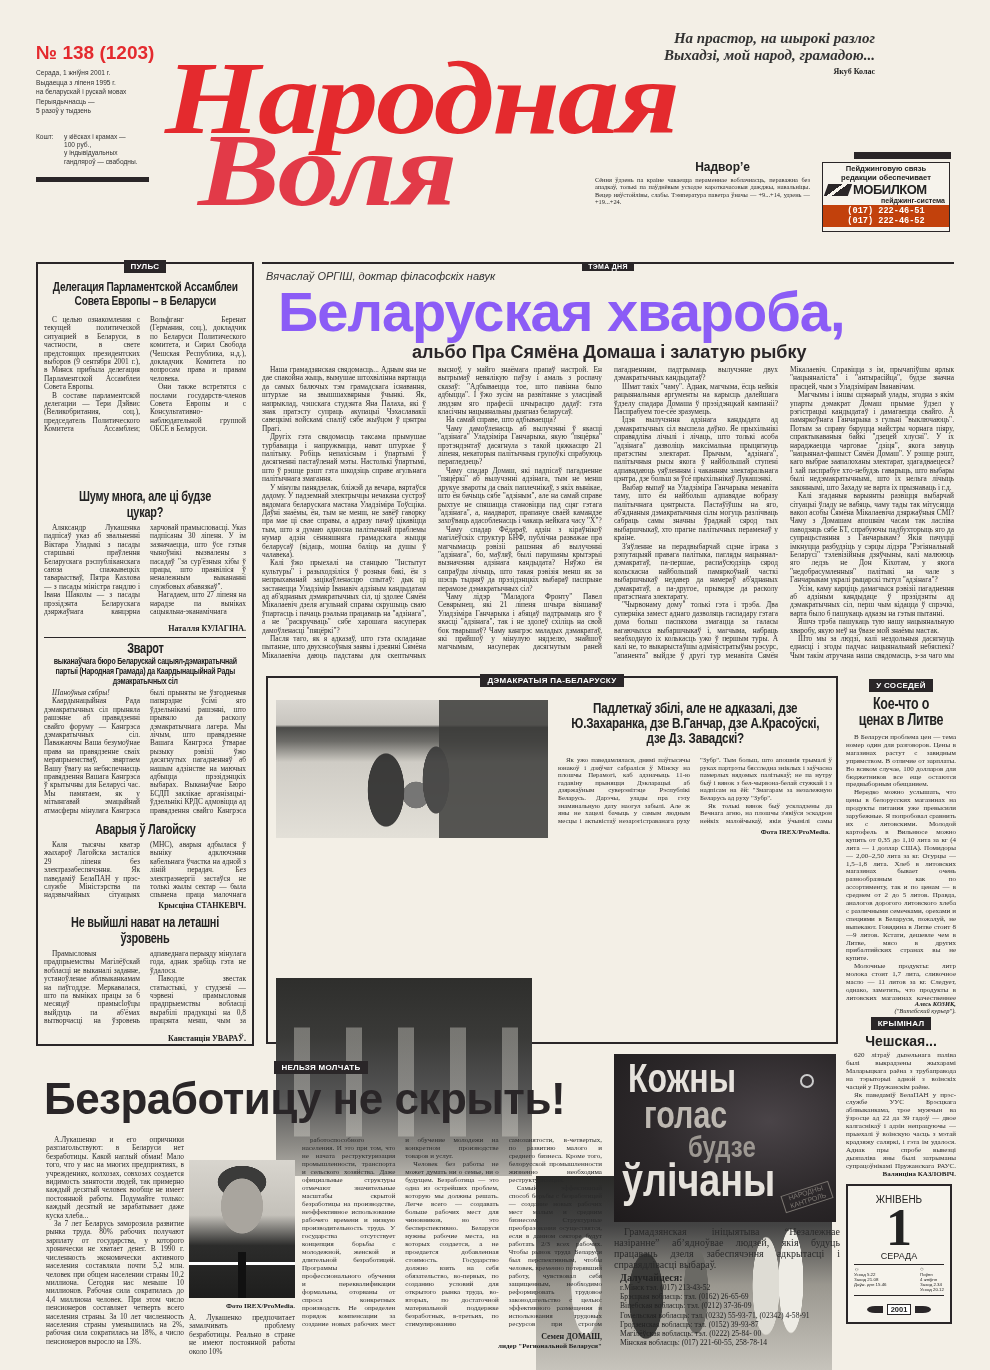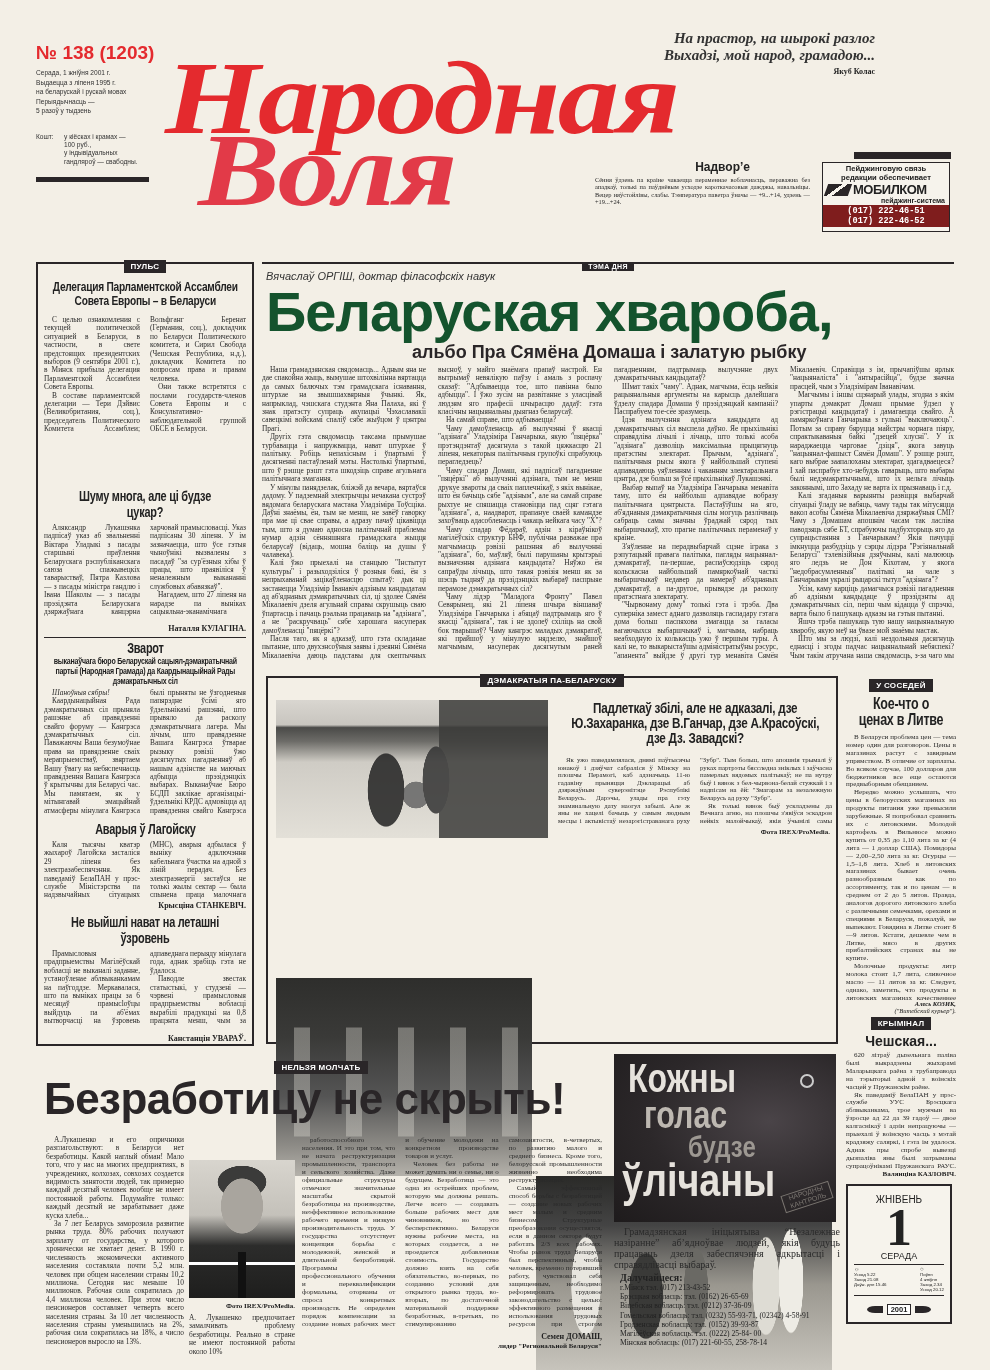--- a/index.html
+++ b/index.html
@@ -68,21 +68,21 @@
 
   <div class="abs" style="left:854px;top:152px;width:97px;height:7px;background:#2a2628;"></div>
   <div class="abs sans" style="left:822px;top:162px;width:128px;height:70px;border:1.5px solid #2a2628;background:#f6f3ec;">
     <div style="font-size:7.6px;font-weight:bold;text-align:center;line-height:9px;margin-top:1px;">Пейджинговую связь</div>
     <div style="font-size:7.6px;font-weight:bold;text-align:center;line-height:9px;">редакции обеспечивает</div>
     <div style="display:flex;align-items:center;padding:0 3px;height:15px;">
       <span style="display:inline-block;width:24px;height:12px;background:linear-gradient(135deg,#2a2628 40%,transparent 40%,transparent 55%,#2a2628 55%);transform:skewX(-20deg);"></span>
       <span style="font-size:13px;font-weight:bold;letter-spacing:-0.5px;margin-left:3px;">МОБИЛКОМ</span>
     </div>
     <div style="font-size:7px;font-weight:bold;text-align:right;padding-right:4px;line-height:8px;">пейджинг-система</div>
-    <div style="background:#7f1d1d;color:#fff;font-size:8.6px;font-weight:bold;text-align:center;line-height:10px;padding:1px 0;font-family:'Liberation Mono',monospace;">
+    <div style="background:#c2410c;color:#fff;font-size:8.6px;font-weight:bold;text-align:center;line-height:10px;padding:1px 0;font-family:'Liberation Mono',monospace;">
       <div>(017) 222-46-51</div>
       <div>(017) 222-46-52</div>
     </div>
   </div>
 </div>
 
 <div class="abs boxed" style="left:36px;top:262px;width:218px;height:784px;padding:6px 6px;">
   <div style="position:absolute;top:-9px;left:0;right:0;text-align:center;">
     <span class="rubric">ПУЛЬС</span>
   </div>
@@ -144,21 +144,21 @@
     <div class="sign">Канстанцін УВАРАЎ.</div>
   </div>
 </div>
 
 <div class="abs" style="left:262px;top:262px;width:692px;height:402px;">
   <div class="abs" style="left:0;top:0;width:100%;height:2px;background:#2a2628;"></div>
   <div class="abs" style="left:0;right:0;top:-7px;text-align:center;">
     <span class="rubric" style="font-size:7px;padding:1px 6px;">ТЭМА ДНЯ</span>
   </div>
   <div class="abs sans" style="left:4px;top:8px;font-size:11px;font-style:italic;color:#333;">Вячаслаў ОРГІШ, доктар філасофскіх навук</div>
-  <div class="abs sans" style="left:4px;top:20px;font-size:56px;font-weight:bold;letter-spacing:-1px;color:#14532d;line-height:60px;">Беларуская хвароба,</div>
+  <div class="abs sans" style="left:16px;top:20px;font-size:56px;font-weight:bold;letter-spacing:-1px;color:#8b5cf6;line-height:60px;">Беларуская хвароба,</div>
   <div class="abs sans" style="left:150px;top:80px;font-size:18px;font-weight:bold;color:#2a2628;">альбо Пра Сямёна Домаша і залатую рыбку</div>
   <div class="abs body-text cols4" style="left:0;top:104px;width:692px;height:300px;overflow:hidden;column-gap:12px;">
     <p>Наша грамадзянская свядомасць... Адным яна не дае спакойна жыць, вымушае штохвілінна вяртацца да самых балючых тэм грамадскага існавання, штурхае на звышшахвярныя ўчынкі. Як, напрыклад, чэшскага студэнта Яна Палаха, які ў знак пратэсту супраць акупацыі Чэхаславакіі савецкімі войскамі спаліў сябе жыўцом ў цэнтры Прагі.</p>
     <p>Другіх гэта свядомасць таксама прымушае турбавацца і напружвацца, нават штурхае ў палітыку. Робіць непахісным і ўпартымі ў дасягненні пастаўленай мэты. Настолькі ўпартымі, што ў рэшце рэшт гэта шкодзіць справе агульнага палітычнага змагання.</p>
     <p>У мінулы панядзелак, бліжэй да вечара, вяртаўся дадому. У падземнай электрычцы нечакана сустрэў вядомага беларускага мастака Уладзіміра Тоўсціка. Даўні знаёмы, ён, тым не менш, не завёў гаворку пра мае ці свае справы, а адразу пачаў цікавіцца тым, што я думаю адносна палітычнай праблемы нумар адзін сённяшняга грамадскага жыцця беларусаў (відаць, мошна баліць на душы ў чалавека).</p>
     <p>Калі ўжо прыехалі на станцыю "Інстытут культуры" і разыходзіліся ў розныя бакі, ён з непрыхаванай зацікаўленасцю спытаў: дык ці застанецца Уладзімір Іванавіч адзіным кандыдатам ад аб'яднаных дэмакратычных сіл, ці здолее Сямён Мікалаевіч дзеля агульнай справы скрушыць сваю ўпартасць і пачаць рэальна працаваць на "адзінага", а не "раскручваць" сябе харошага насуперак дамоўленасці "пяцёркі"?</p>
     <p>Пасля таго, як я адказаў, што гэта складанае пытанне, што двухэнсоўныя заявы і дзеянні Сямёна Мікалаевіча даюць падставы для скептычных высноў, у майго знаёмага прапаў настрой. Ён вытрымаў невялікую паўзу і амаль з роспачу сказаў: "Адбываецца тое, што павінна было адбыцца". І ўжо зусім на развітанне з уласцівай людзям яго прафесіі шчырасцю дадаў: гэта класічны нацыянальны дыягназ беларусаў.</p>
     <p>На самай справе, што адбываецца?</p>
     <p>Чаму дамоўленасць аб вылучэнні ў якасці "адзінага" Уладзіміра Ганчарыка, якую "пяцёрка" прэтэндэнтаў дасягнула з такой цяжкасцю 21 ліпеня, некаторыя палітычныя групоўкі спрабуюць перагледзець?</p>
     <p>Чаму спадар Домаш, які падпісаў пагадненне "пяцёркі" аб вылучэнні адзінага, тым не менш друкуе звароты да сваіх паплечнікаў, з якіх вынікае, што ён бачыць сябе "адзіным", але на самай справе рыхтуе не спяшацца становіцца пад сцяг гэтага "адзінага", а, наадварот, прапануе сваёй камандзе захоўваць адасобленасць і чакаць нейкага часу "Х"?</p>

